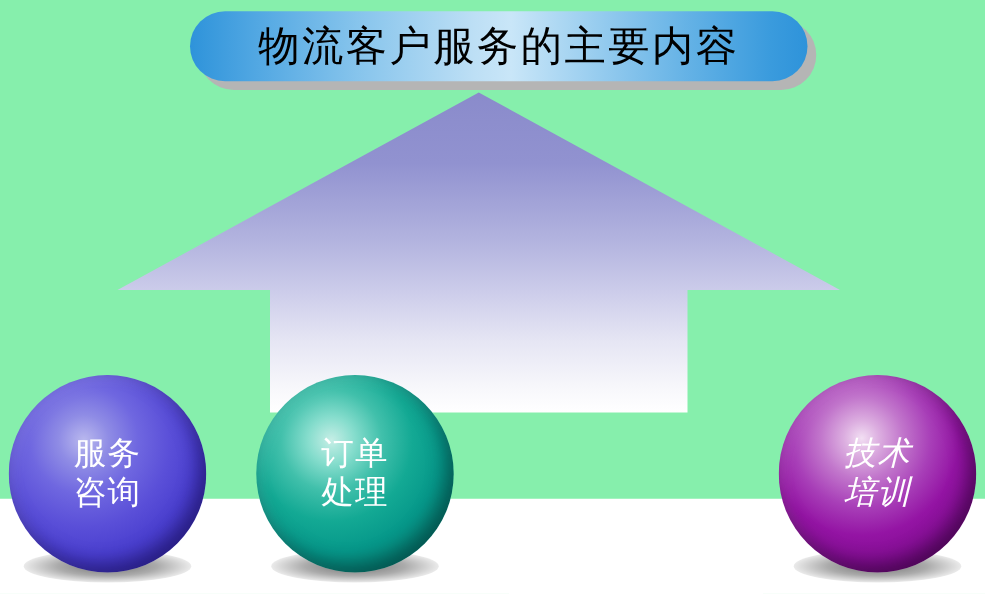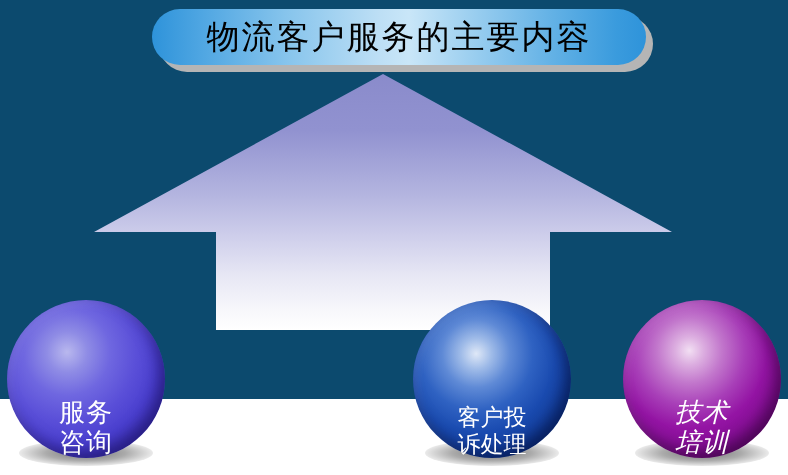--- a/index.html
+++ b/index.html
@@ -13,21 +13,21 @@
     position: relative;
     overflow: hidden;
     font-family: "DejaVu Serif", serif;
   }
 
   #canvas {
     position: absolute;
     left: 0; top: 0;
     width: 788px;
     height: 399px;
-    background: #0c4a6e;
+    background: #86efac;
   }
 
   
   .banner-wrap {
     position: absolute;
     left: 152px;
     top: 9px;
     width: 494px;
     height: 56px;
   }
@@ -101,21 +101,21 @@
         rgba(0,0,0,0.12) 66%,
         rgba(0,0,0,0) 80%);
   }
   .sphere .ball {
     position: absolute;
     left: 0; top: 0;
     width: 158px;
     height: 158px;
     border-radius: 50%;
     display: flex;
-    align-items: flex-end;
+    align-items: center;
     justify-content: center;
   }
   .sphere .label {
     position: relative;
     z-index: 3;
     color: #ffffff;
     font-family: "DejaVu Serif", serif;
     font-size: 26px;
     line-height: 1.18;
     text-align: center;
@@ -230,28 +230,28 @@
   </div>
 
   <div class="sphere" id="sphere-1">
     <div class="shadow"></div>
     <div class="ball">
       <span class="label">服务
 咨询</span>
     </div>
   </div>
 
-
-  <div class="sphere" id="sphere-3">
+  <div class="sphere" id="sphere-2">
     <div class="shadow"></div>
     <div class="ball">
-      <span class="label small">客户投
-诉处理</span>
-    </div>
-  </div>
+      <span class="label">订单
+处理</span>
+    </div>
+  </div>
+
 
   <div class="sphere" id="sphere-4">
     <div class="shadow"></div>
     <div class="ball">
       <span class="label">技术
 培训</span>
     </div>
   </div>
 
 </div>

